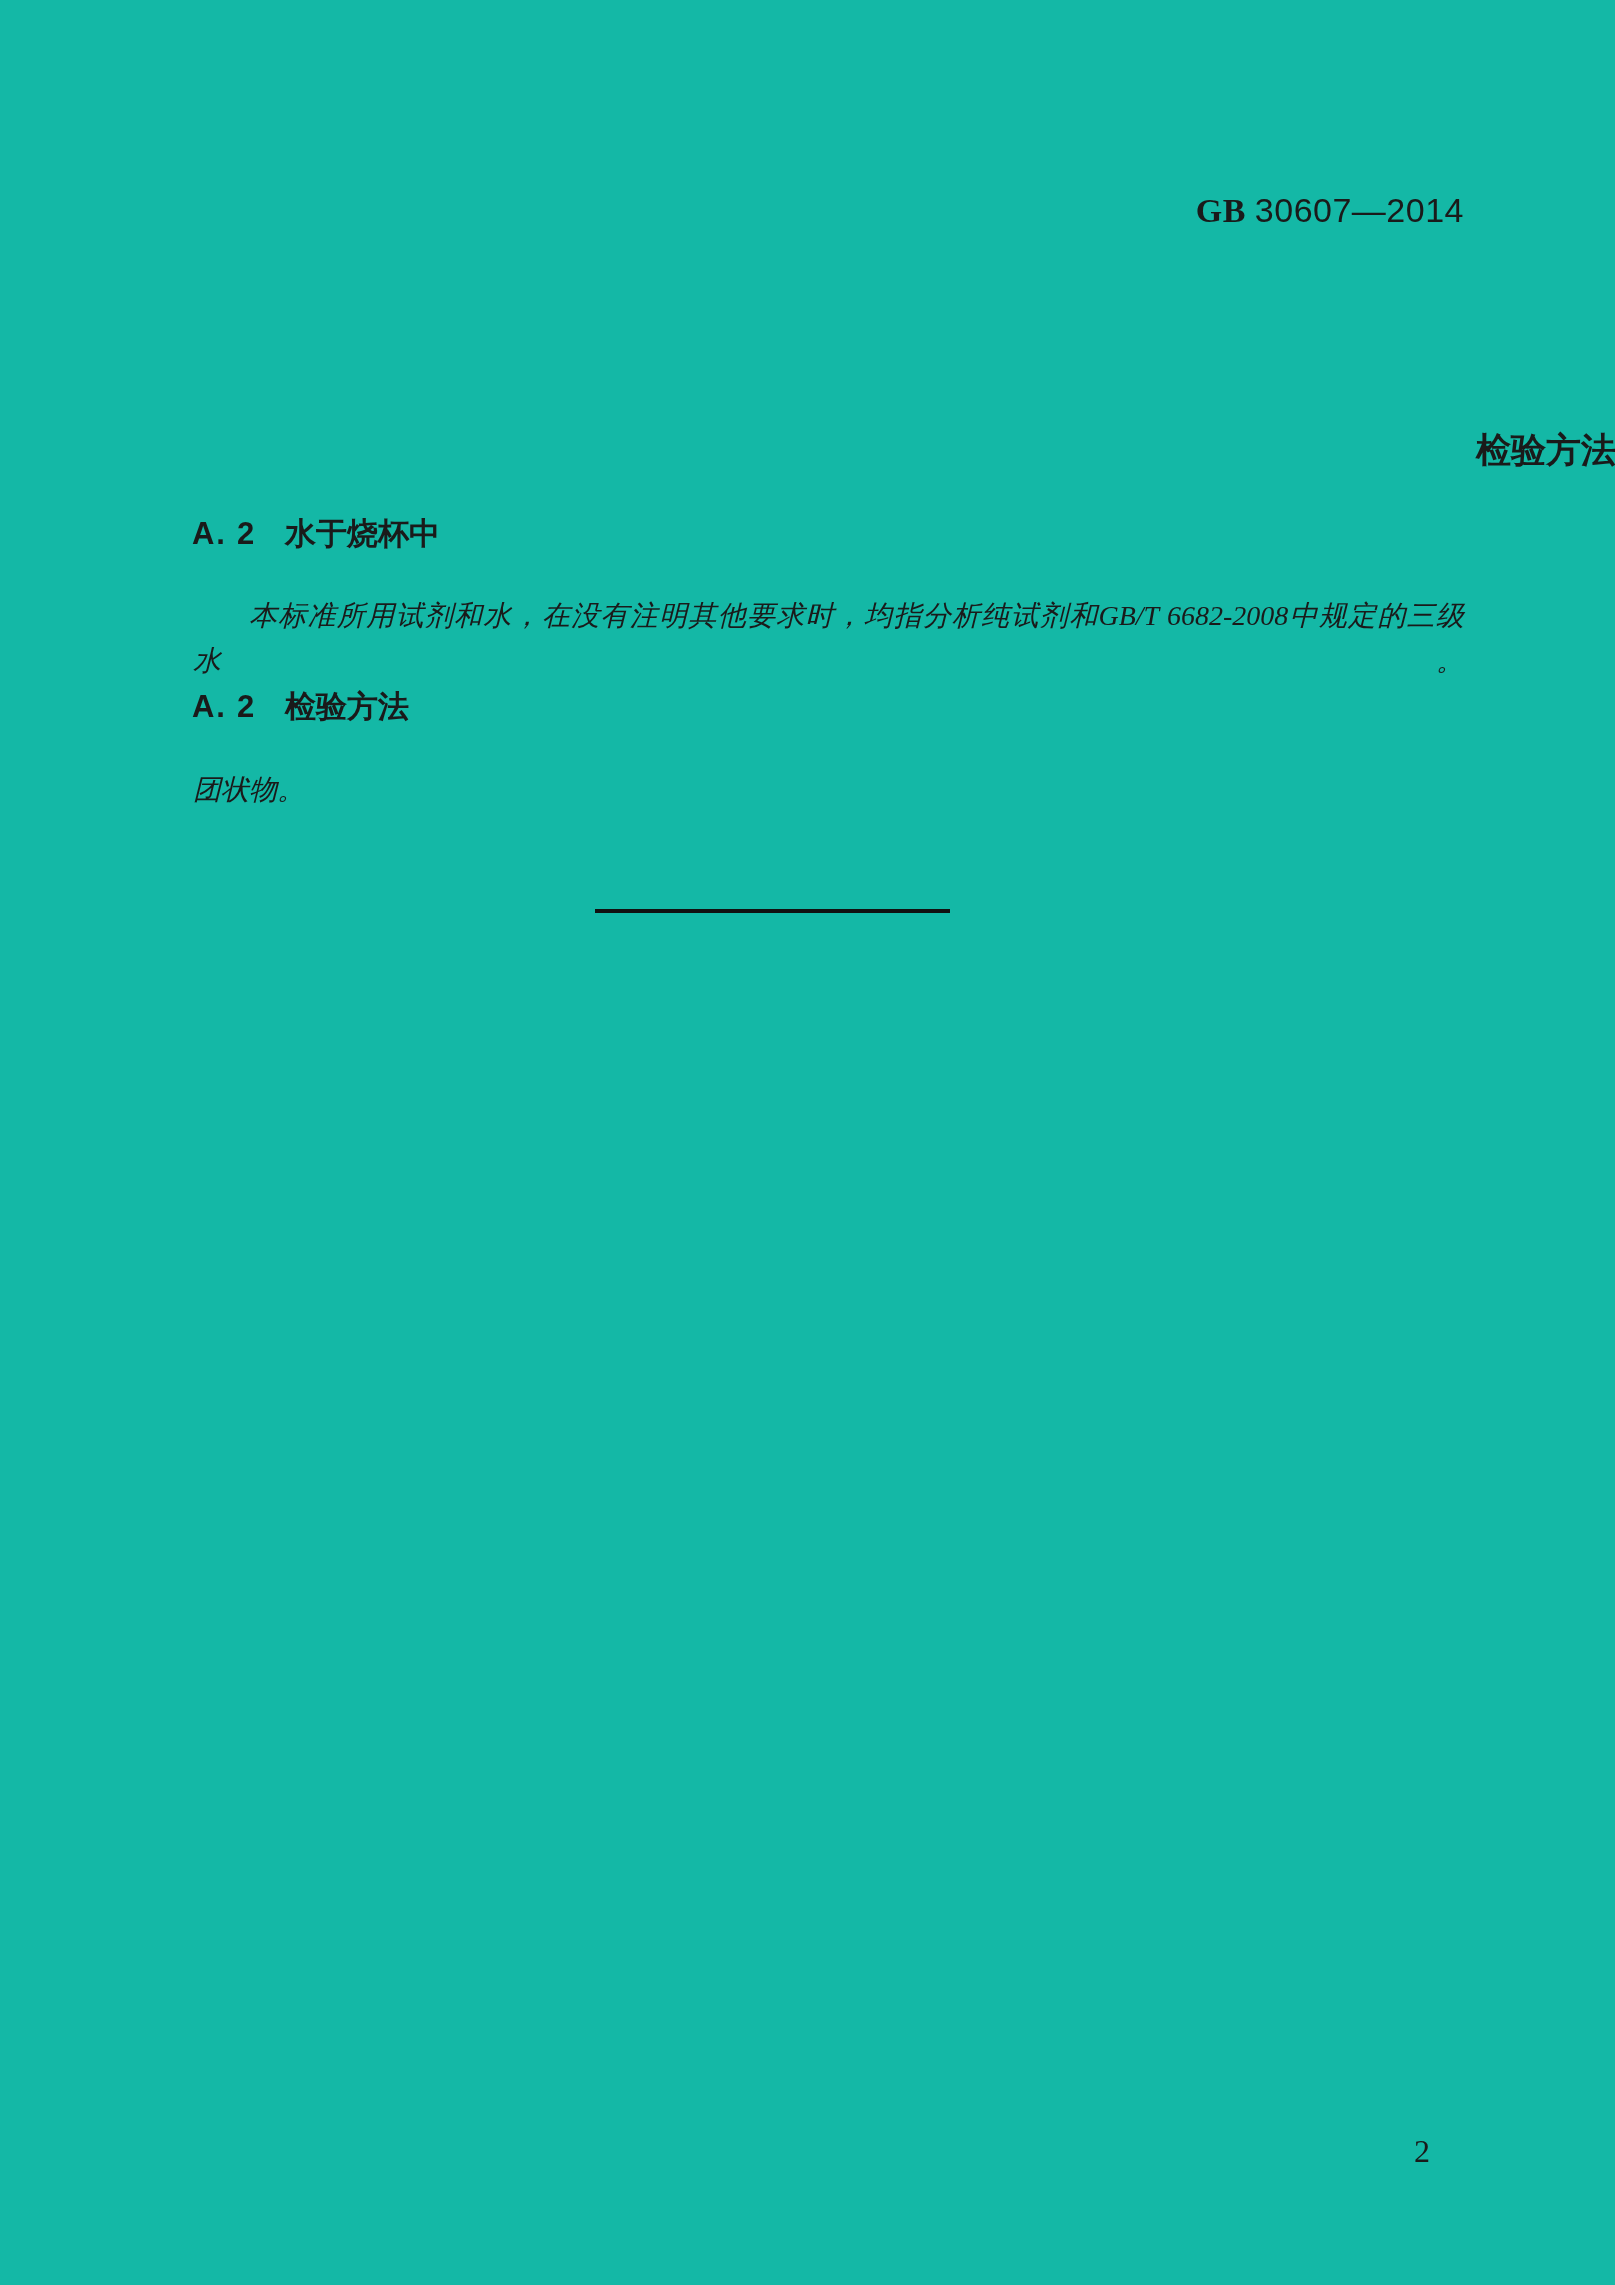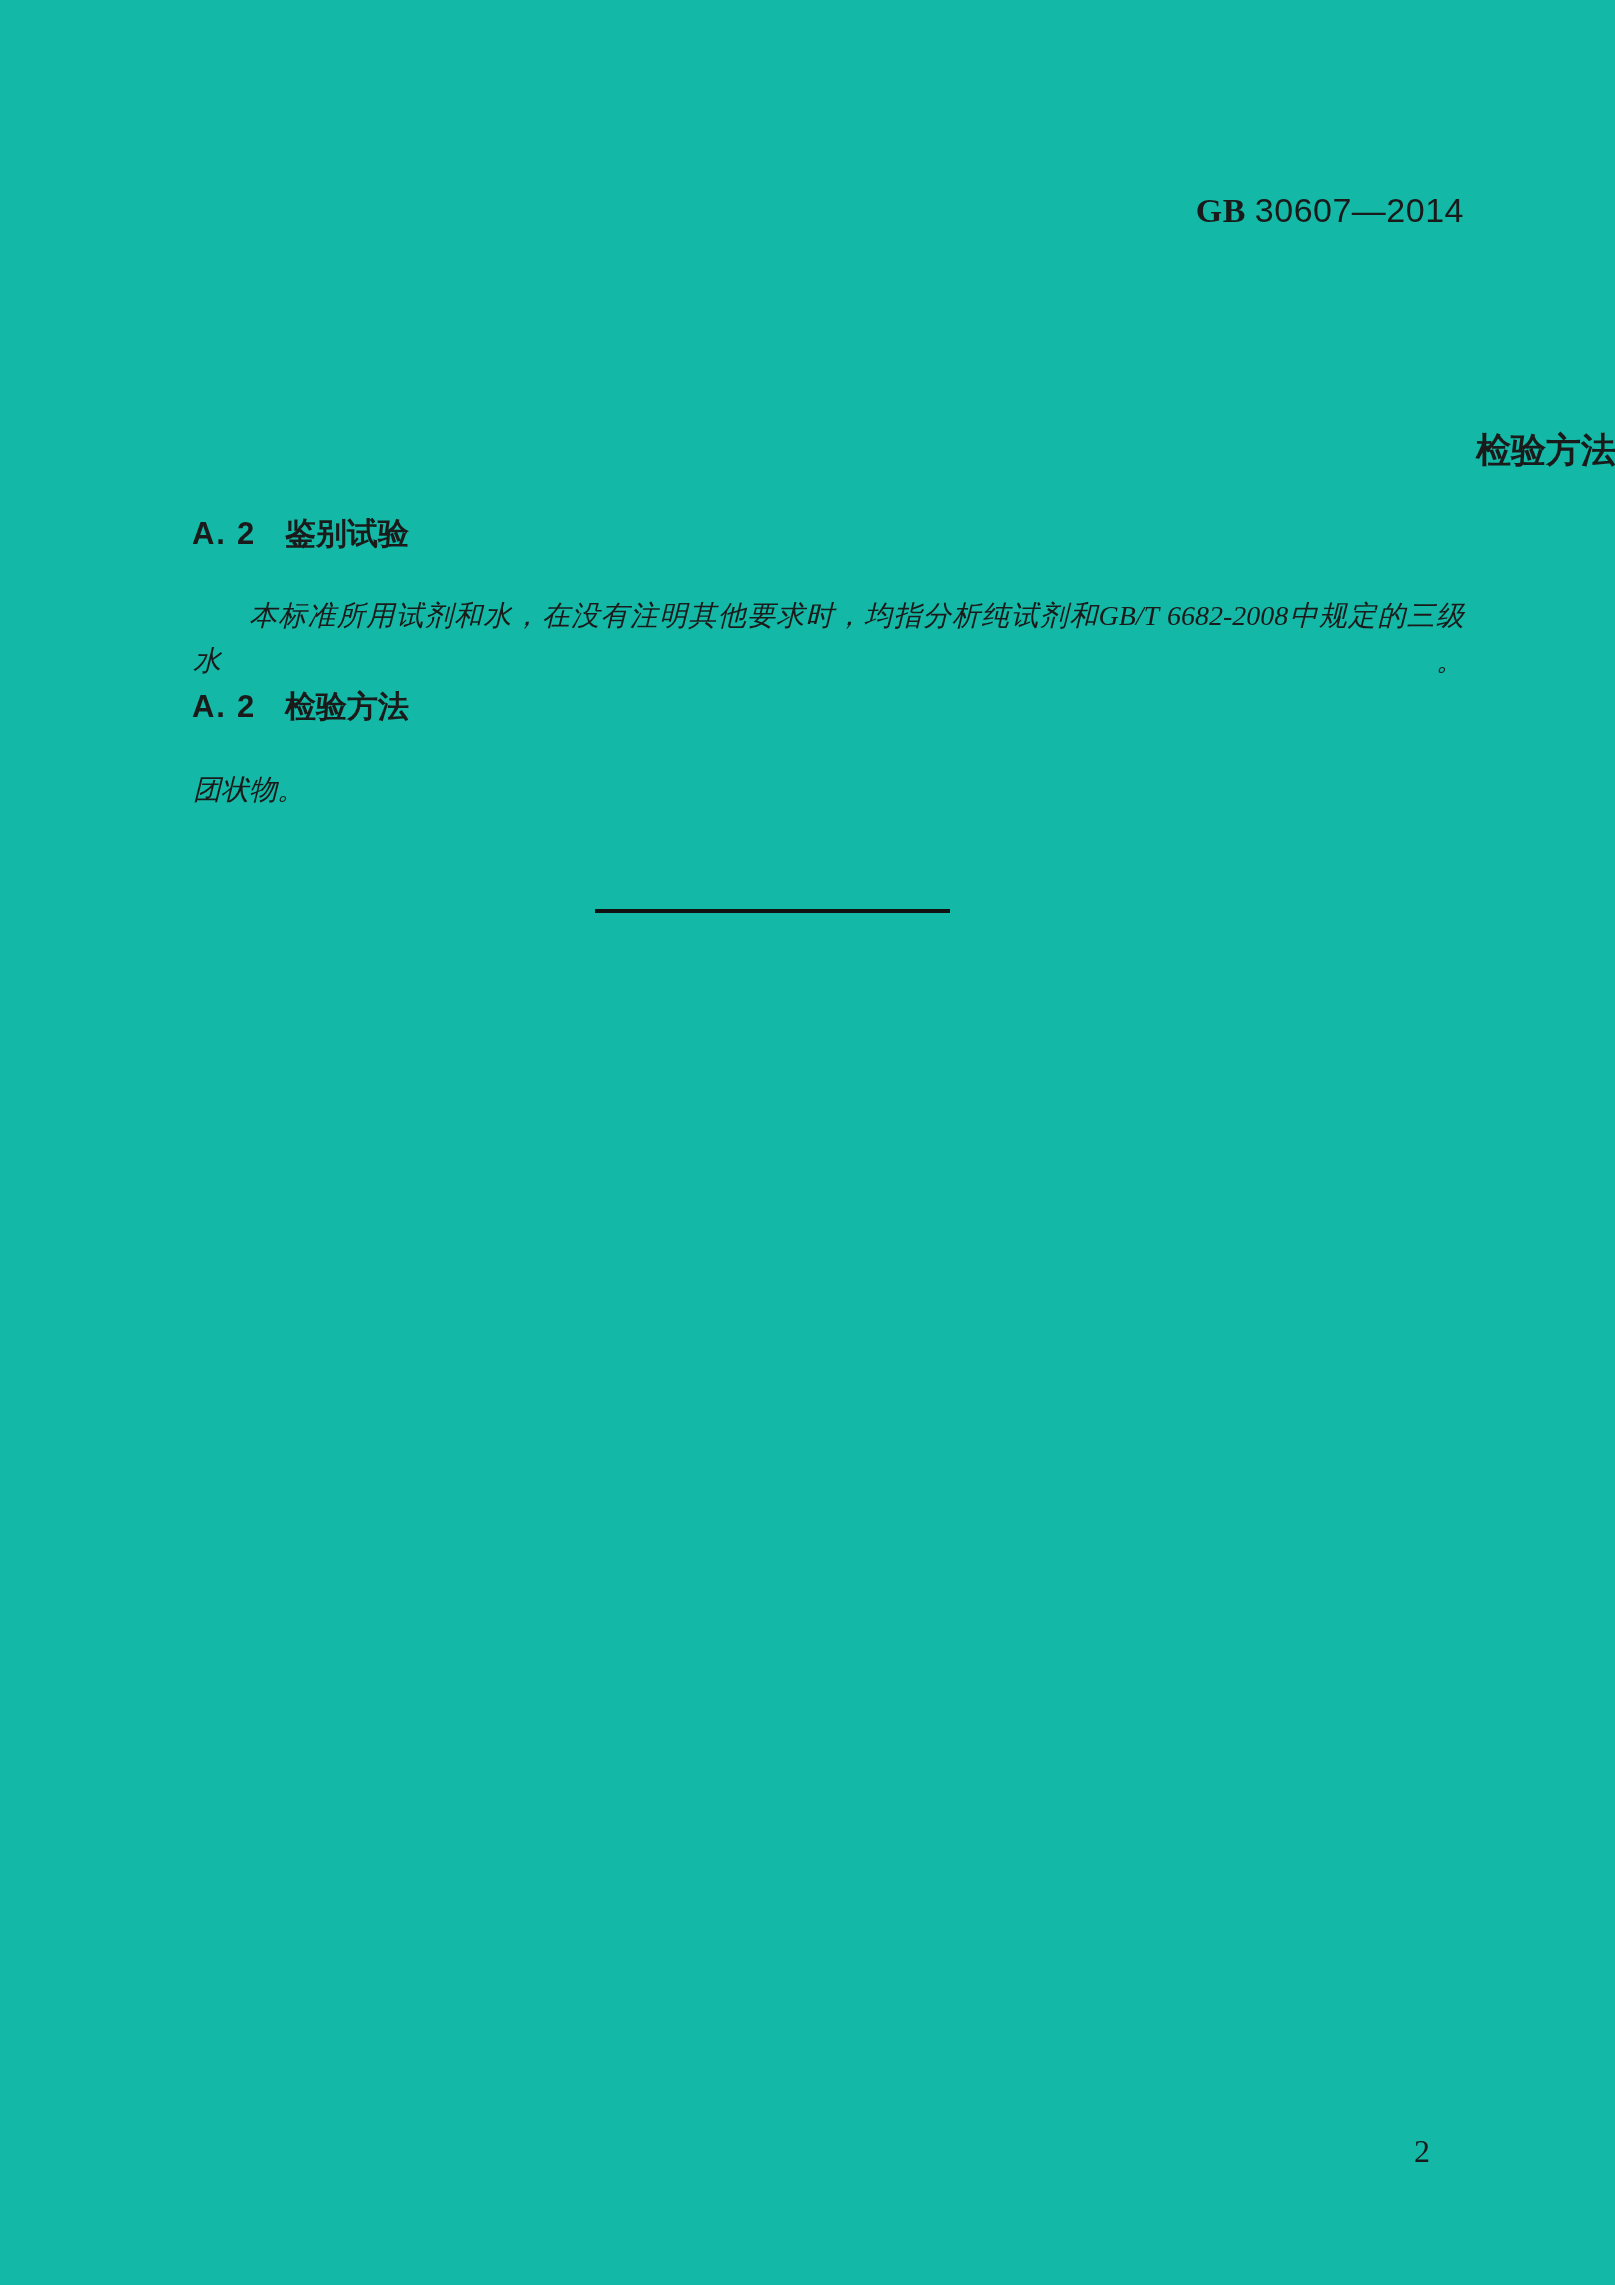--- a/index.html
+++ b/index.html
@@ -122,21 +122,21 @@
 <div class="page">
 
   <div class="header-code">
     <span class="code-prefix">GB</span><span> </span><span class="code-number">30607—2014</span>
   </div>
 
 
   <div class="annex-subtitle">检验方法</div>
 
   <div class="section-heading heading-a1">
-    <span class="section-label">A. 2</span><span class="section-title">鉴别试验</span>
+    <span class="section-label">A. 2</span><span class="section-title">水于烧杯中</span>
   </div>
 
   <div class="para para-a1">
     <span class="para-line justified indented">本标准所用试剂和水，在没有注明其他要求时，均指分析纯试剂和GB/T 6682-2008中规定的三级水。</span>
   </div>
 
   <div class="section-heading heading-a2">
     <span class="section-label">A. 2</span><span class="section-title">检验方法</span>
   </div>
 

